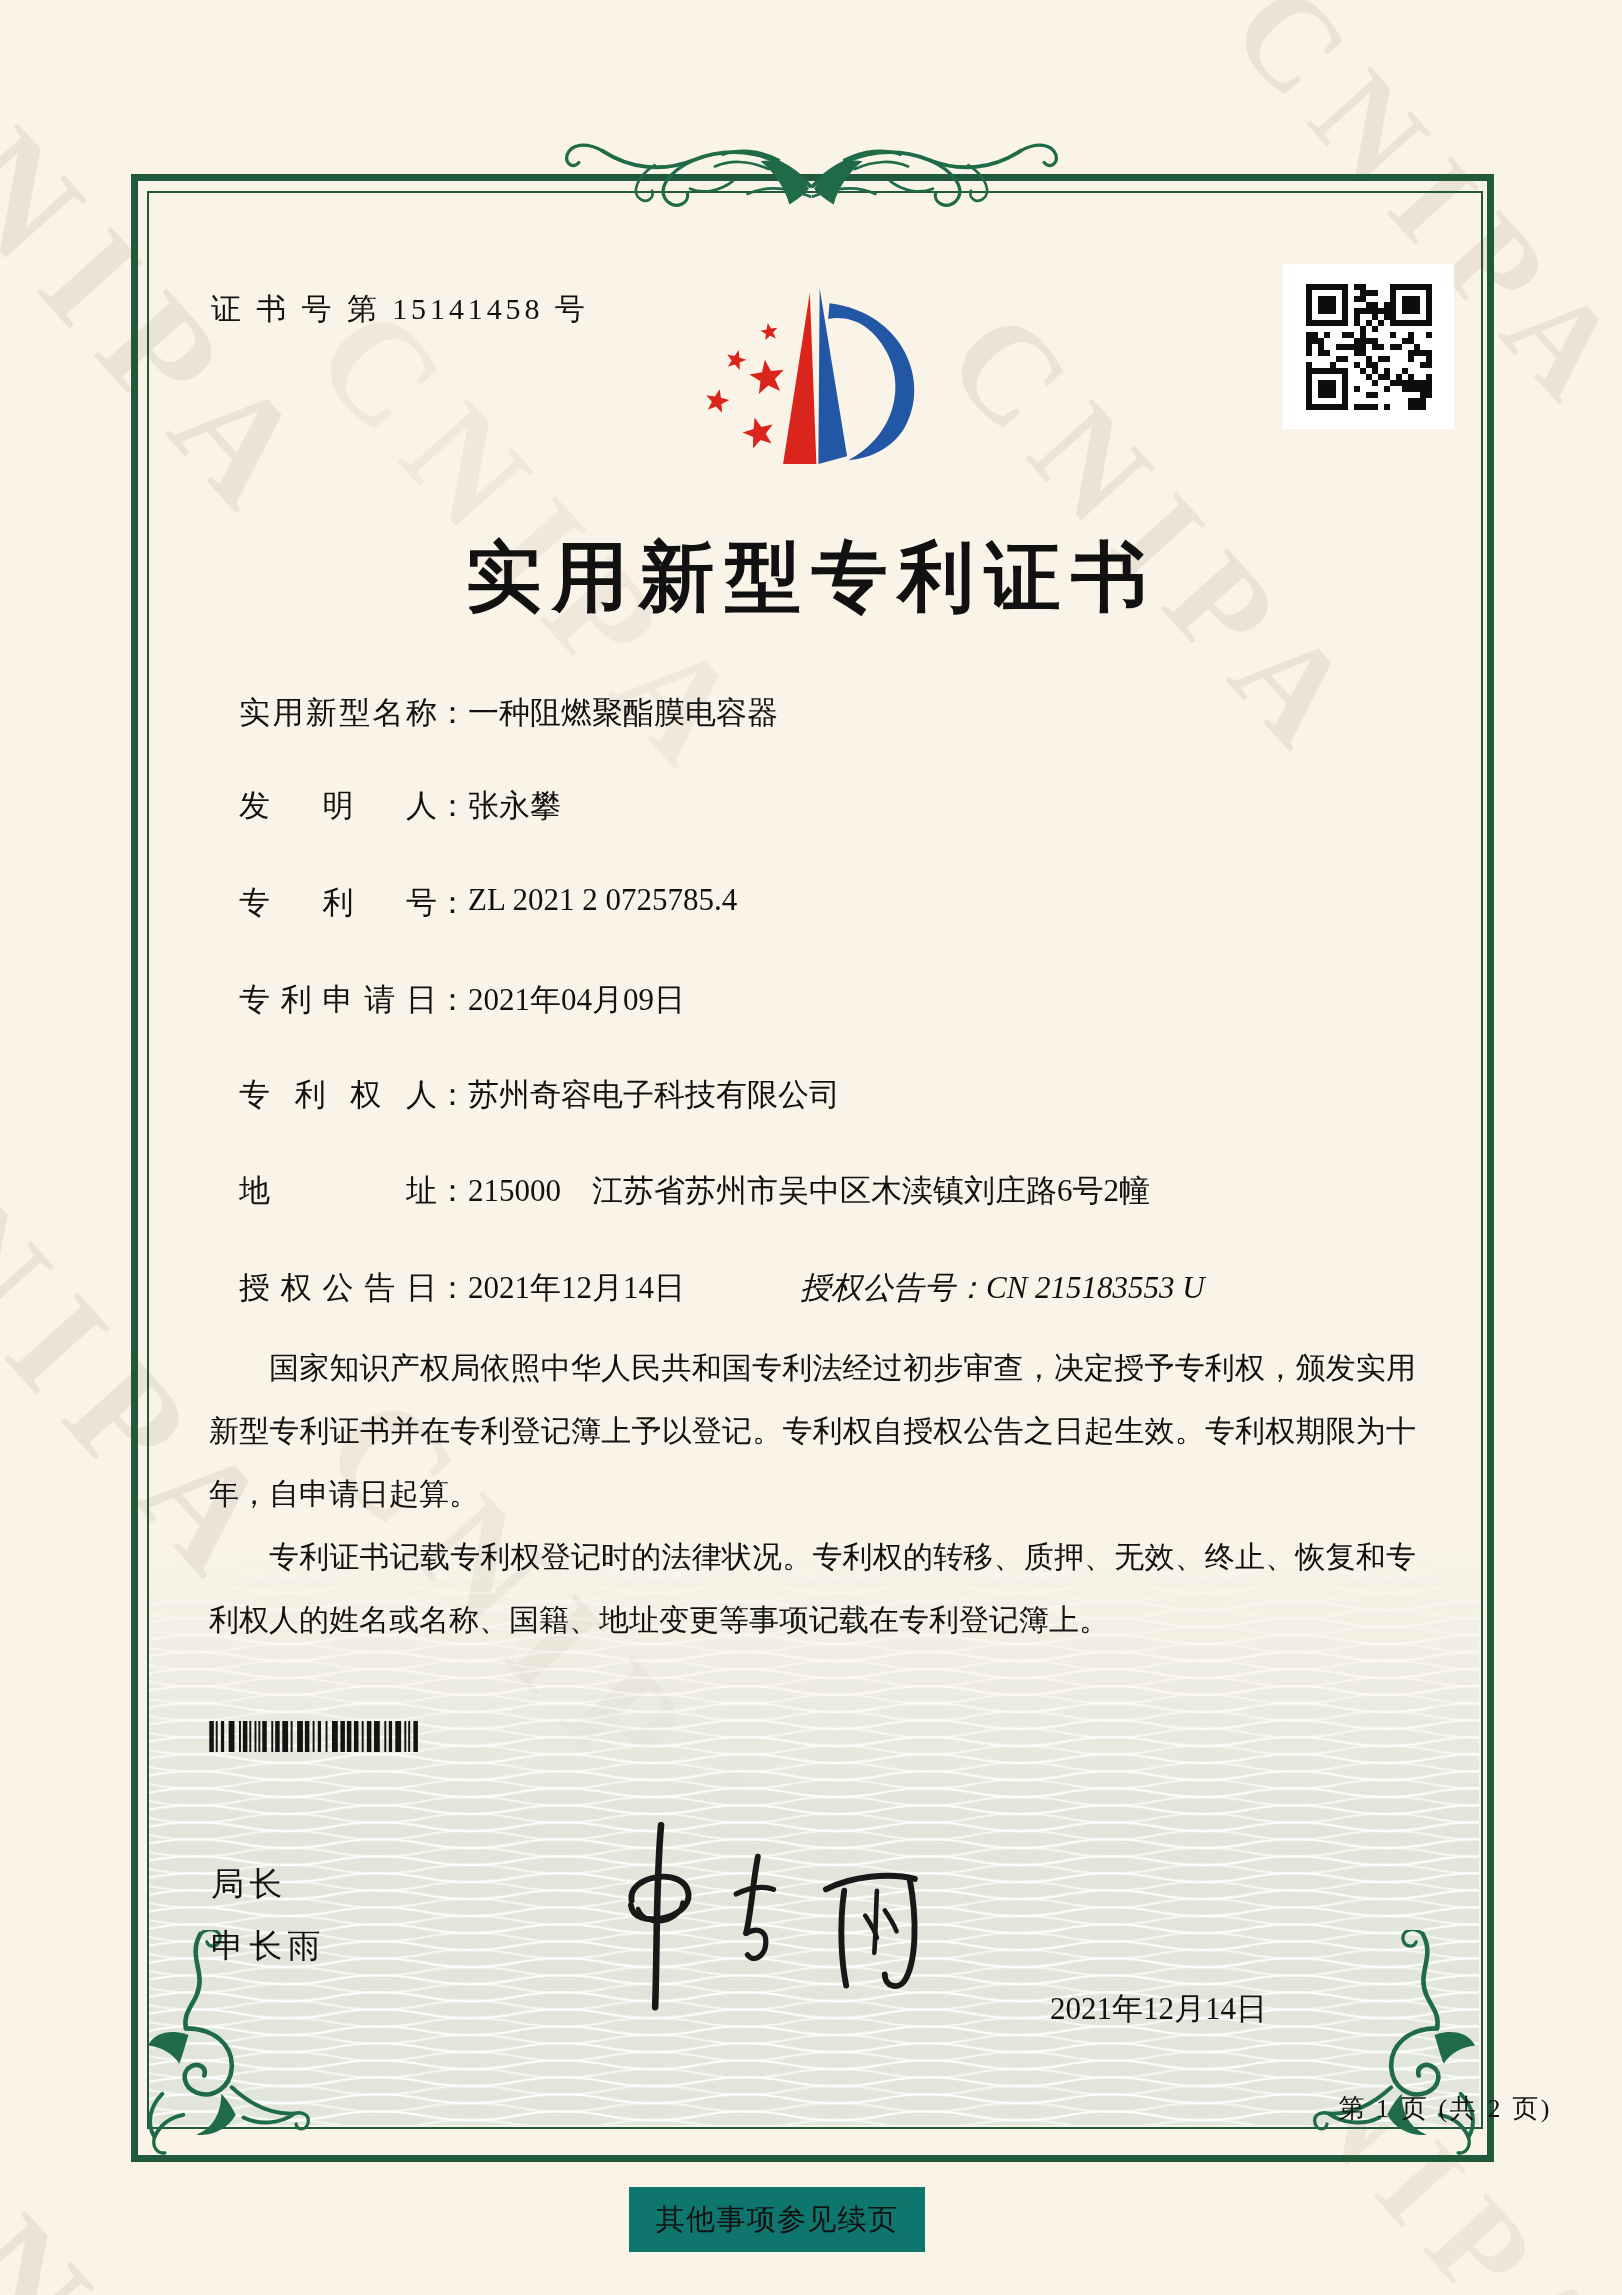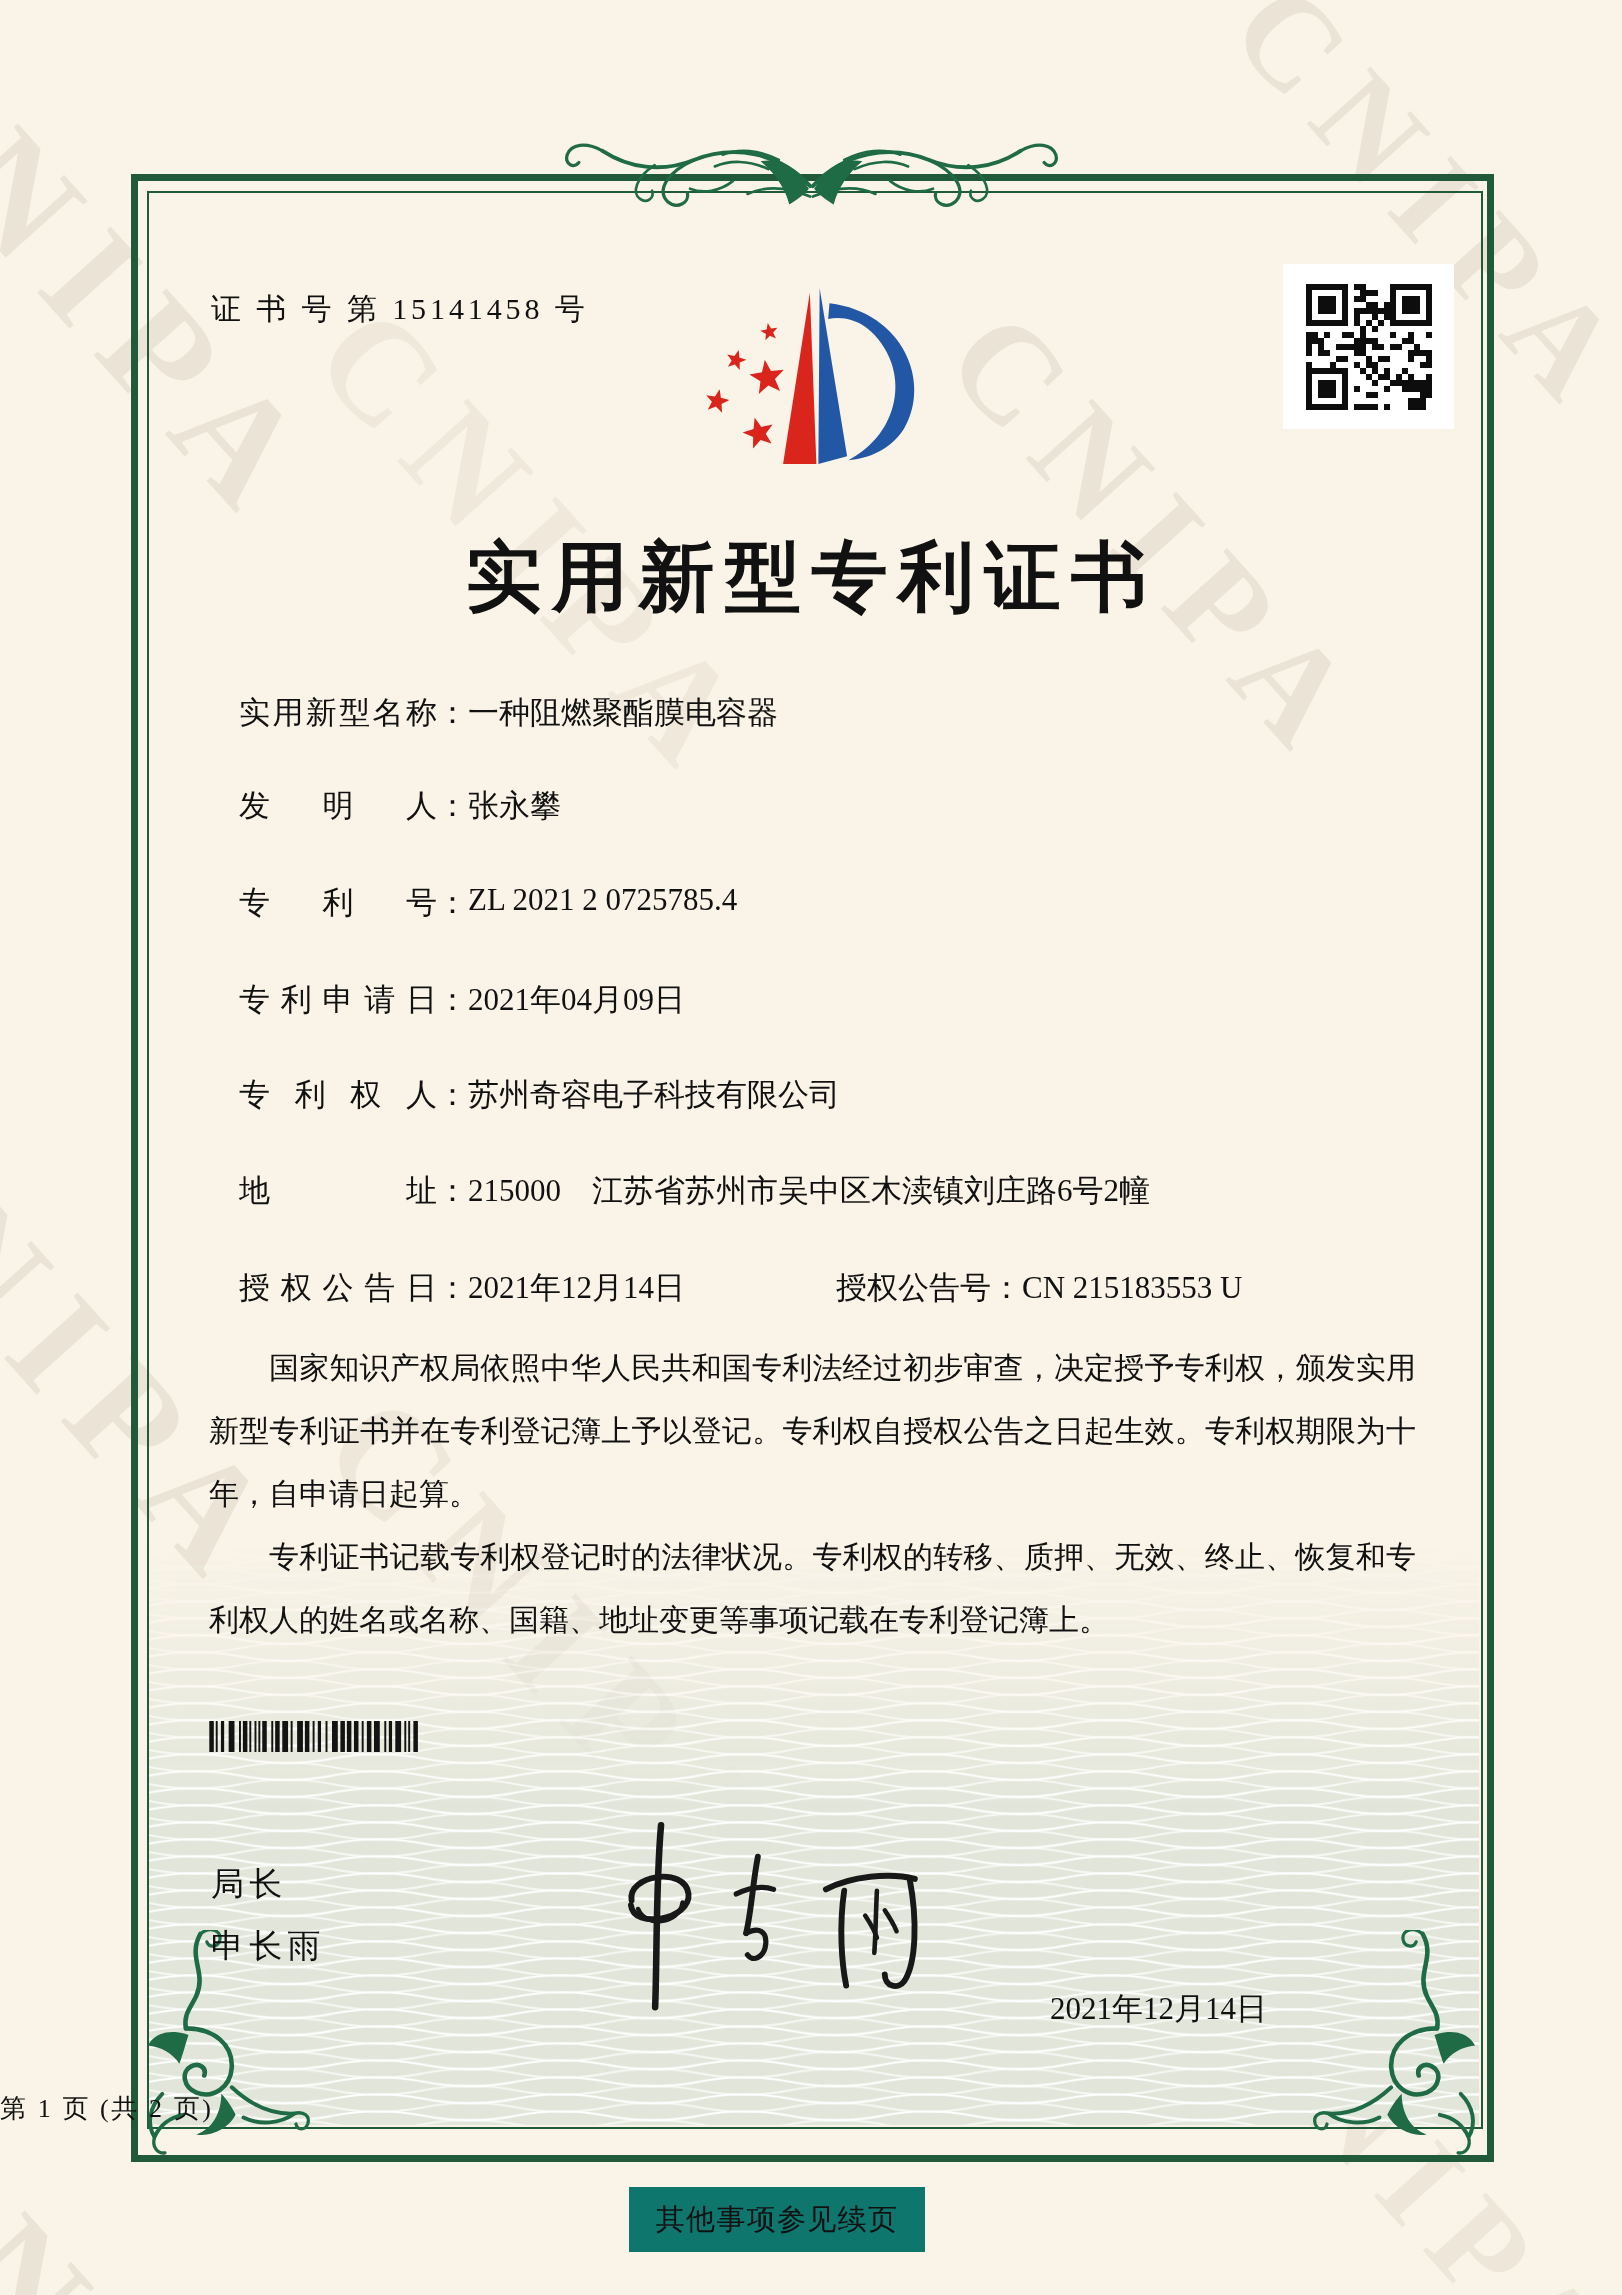--- a/index.html
+++ b/index.html
@@ -35,32 +35,32 @@
   .qrbox{position:absolute; left:1283px; top:264px; width:171px; height:165px; background:#fff;}
   #qr{position:absolute; left:23px; top:19.6px;}
   .title{
     position:absolute; left:0; width:1623px; top:527px; text-align:center;
     font-size:76px; font-weight:bold; letter-spacing:10.5px;
   }
   .row{position:absolute; left:224px; font-size:31px; white-space:nowrap;}
   .lbl{display:inline-block; width:198px; text-align:justify; text-align-last:justify; vertical-align:top;margin-left:15px;}
   .row .colon{vertical-align:top;}
   .val{vertical-align:top;}
-  .pair2{position:absolute; left:612px; top:0; white-space:nowrap;}
+  .pair2{position:absolute; left:576px; top:0; white-space:nowrap;font-style:italic;}
   .bodytext{
     position:absolute; left:209px; top:1336px; width:1207px;
     font-size:30px; line-height:63px; text-align:justify;
   }
   .bodytext p{margin:0; text-indent:2em;}
   #barcode{position:absolute; left:208px; top:1721px;}
   .sigrole{position:absolute; left:211px; top:1862px; font-size:33px; letter-spacing:5.2px;}
   .signame{position:absolute; left:211px; top:1924px; font-size:33px; letter-spacing:5.2px;}
   #signature{position:absolute; left:0; top:0; pointer-events:none;}
   .issuedate{position:absolute; left:1008px; top:1988px; width:301px; text-align:center; font-size:31px;}
-  .pageinfo{position:absolute; left:0; right:71px; top:2091px; text-align:left; font-size:26px; letter-spacing:2.6px;}
+  .pageinfo{position:absolute; left:0; right:71px; top:2091px; text-align:right; font-size:26px; letter-spacing:2.6px;}
   .notebox{
     position:absolute; left:629px; top:2187px; width:296px; height:65px; background:#0f766e;
     text-align:center; line-height:65px; font-size:29px; letter-spacing:1.3px;
   }
 </style>
 </head>
 <body>
 
 <div id="page">
 

